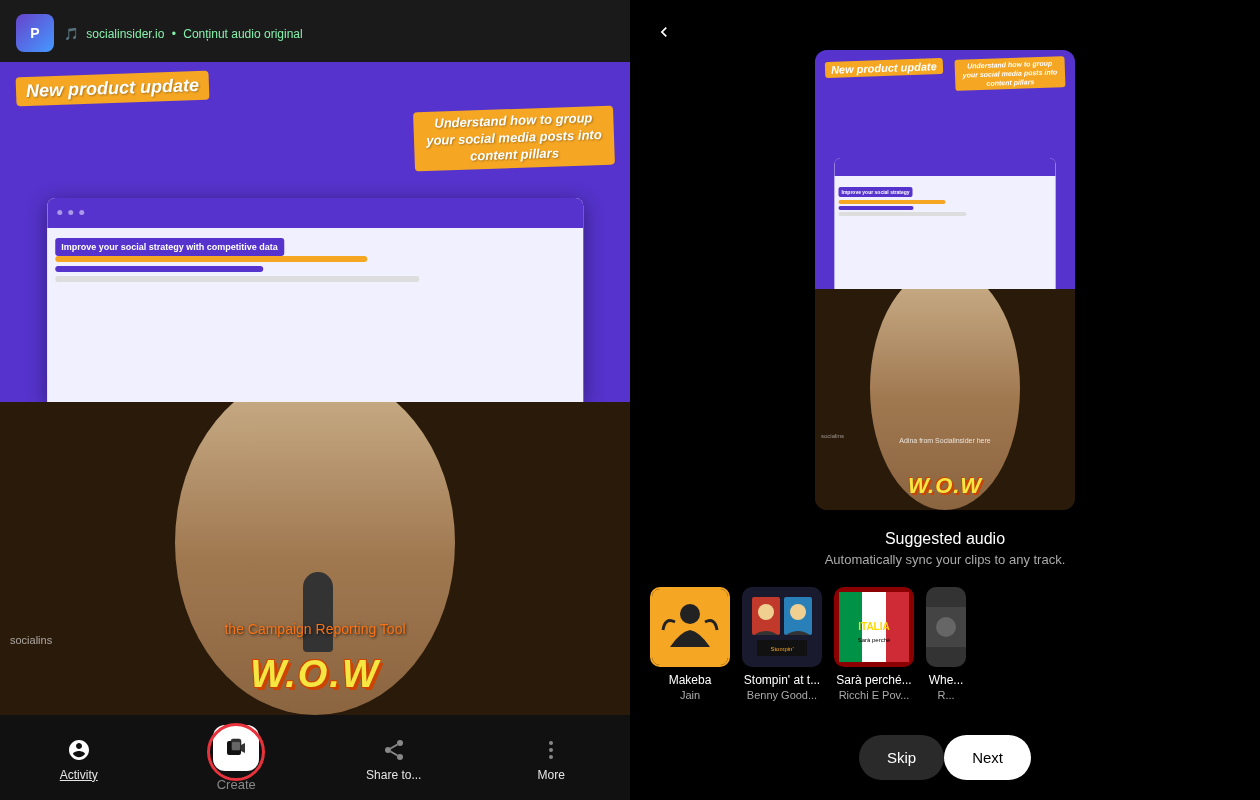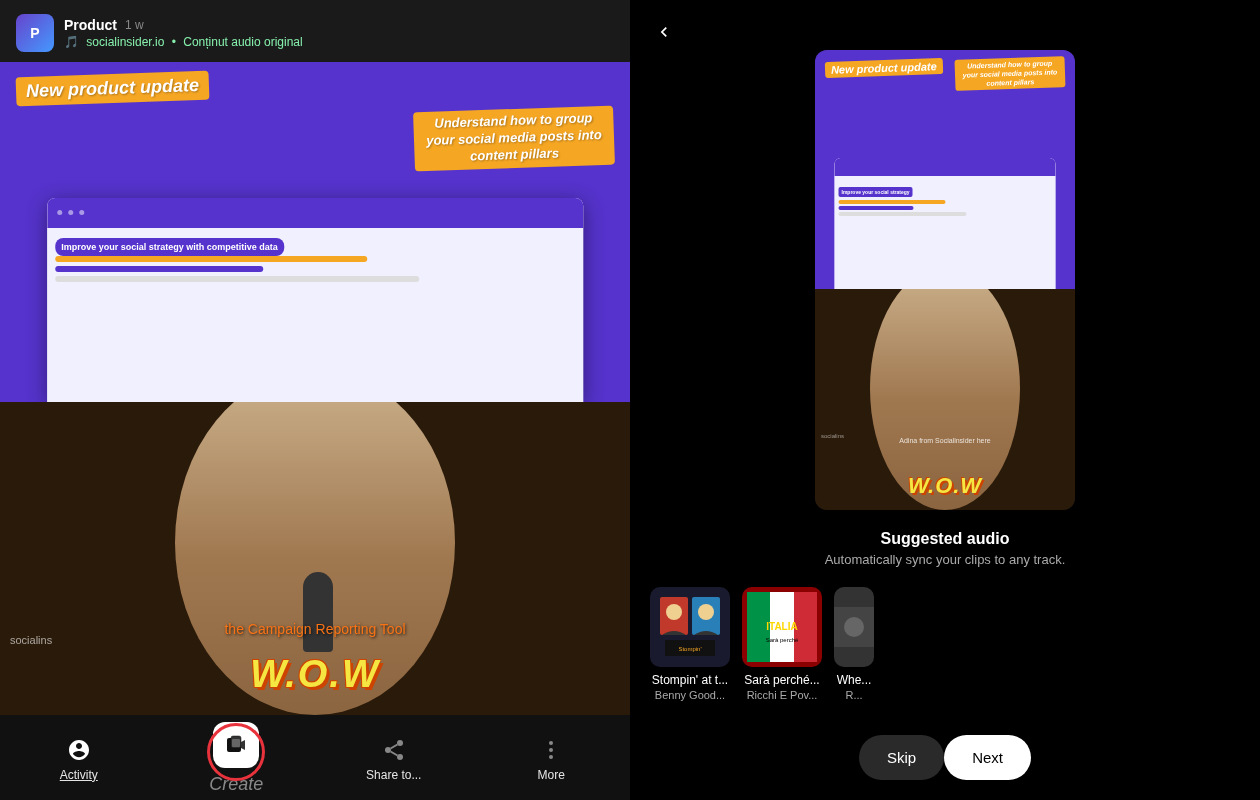--- a/index.html
+++ b/index.html
@@ -150,21 +150,21 @@
       height: calc(100% - 30px);
       padding: 8px;
     }
 
     .app-mockup-title {
       color: #fff;
       font-size: 9px;
       font-weight: 700;
       background: #5533cc;
       padding: 4px 6px;
-      border-radius: 8px;
+      border-radius: 3px;
       margin-bottom: 0;
       display: inline-block;
     }
 
     .app-mockup-bar {
       height: 6px;
       background: #f5a623;
       border-radius: 3px;
       margin-bottom: 4px;
       width: 60%;
@@ -304,23 +304,22 @@
       cursor: pointer;
     }
 
     .create-btn svg {
       width: 24px;
       height: 24px;
     }
 
     .create-label {
       color: #888;
-      font-size: 18px;
+      font-size: 13px;
       margin-top: 2px;
-      font-style: italic;
     }
 
     
     .right-panel {
       width: 630px;
       height: 800px;
       background: #000;
       display: flex;
       flex-direction: column;
       align-items: center;
@@ -488,21 +487,21 @@
 
     .suggested-audio-section {
       width: 100%;
       padding: 20px 20px 10px;
       flex-shrink: 0;
     }
 
     .suggested-title {
       color: #fff;
       font-size: 16px;
-      font-weight: 700;
+      font-weight: 400;
       text-align: center;
       margin-bottom: 4px;
     }
 
     .suggested-subtitle {
       color: #aaa;
       font-size: 13px;
       text-align: center;
       margin-bottom: 16px;
     }
@@ -628,24 +627,20 @@
     }
   </style>
 </head>
 <body>
 
 <div class="left-panel">
 
   <div class="post-header">
     <div class="avatar-placeholder">P</div>
     <div class="post-meta">
-      <div class="post-meta-title">
-        <span>Product</span>
-        <span style="font-size:12px; color:#888; font-weight:400;">1 w</span>
-      </div>
       <div class="post-meta-sub">
         <span style="margin-right:4px;">🎵</span>
         <span>socialinsider.io</span>
         <span style="margin: 0 4px;">•</span>
         <span>Conținut audio original</span>
       </div>
     </div>
   </div>
 
   <div class="video-container">
@@ -760,20 +755,36 @@
     </div>
   </div>
 
   <div class="suggested-audio-section">
     <div class="suggested-title">Suggested audio</div>
     <div class="suggested-subtitle">Automatically sync your clips to any track.</div>
 
     <div class="audio-tracks">
 
 
+      <div class="audio-track">
+        <div class="audio-track-thumb selected">
+          <div class="makeba-thumb">
+
+            <svg width="70" height="70" viewBox="0 0 70 70">
+              <rect width="70" height="70" fill="#f5a623"></rect>
+              <circle cx="35" cy="22" r="10" fill="#222"></circle>
+              <path d="M15 55 Q25 40 35 38 Q45 40 55 55" fill="#222"></path>
+              <path d="M20 30 Q10 25 8 38" stroke="#222" stroke-width="3" fill="none"></path>
+              <path d="M50 30 Q60 25 62 38" stroke="#222" stroke-width="3" fill="none"></path>
+            </svg>
+          </div>
+        </div>
+        <div class="audio-track-name">Makeba</div>
+        <div class="audio-track-artist">Jain</div>
+      </div>
 
       <div class="audio-track">
         <div class="audio-track-thumb">
           <div class="stompin-thumb">
             <svg width="70" height="70" viewBox="0 0 70 70">
               <rect width="70" height="70" fill="#1a1a2e"></rect>
               <rect x="5" y="5" width="28" height="38" fill="#c0392b" rx="2"></rect>
               <rect x="37" y="5" width="28" height="38" fill="#2980b9" rx="2"></rect>
 
               <circle cx="19" cy="20" r="8" fill="#f0d090"></circle>

